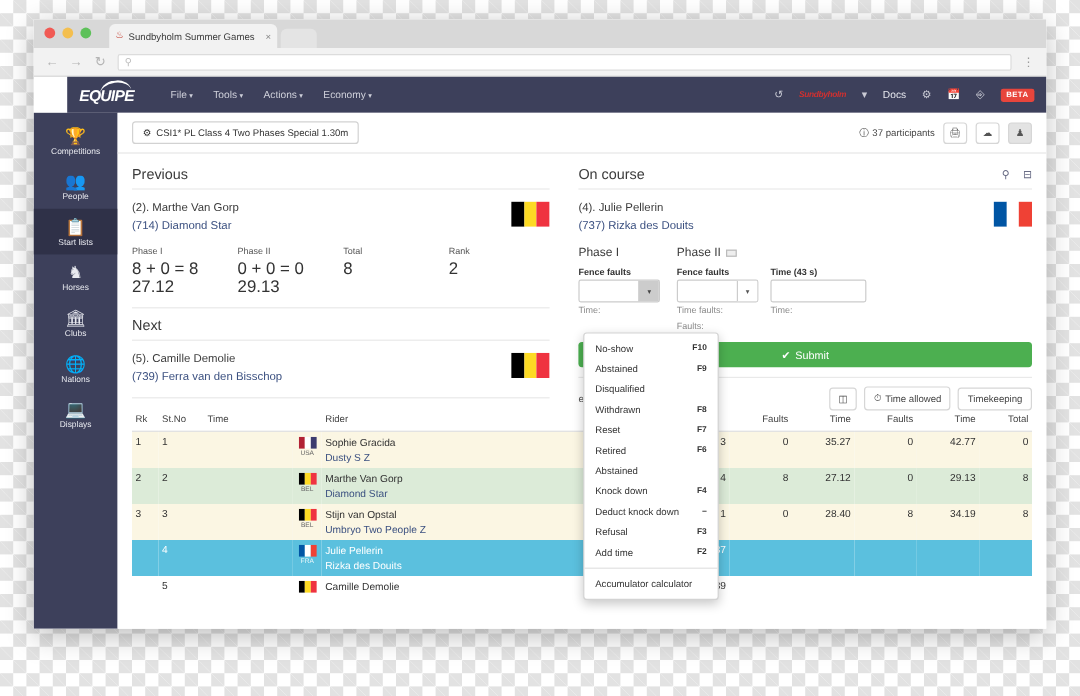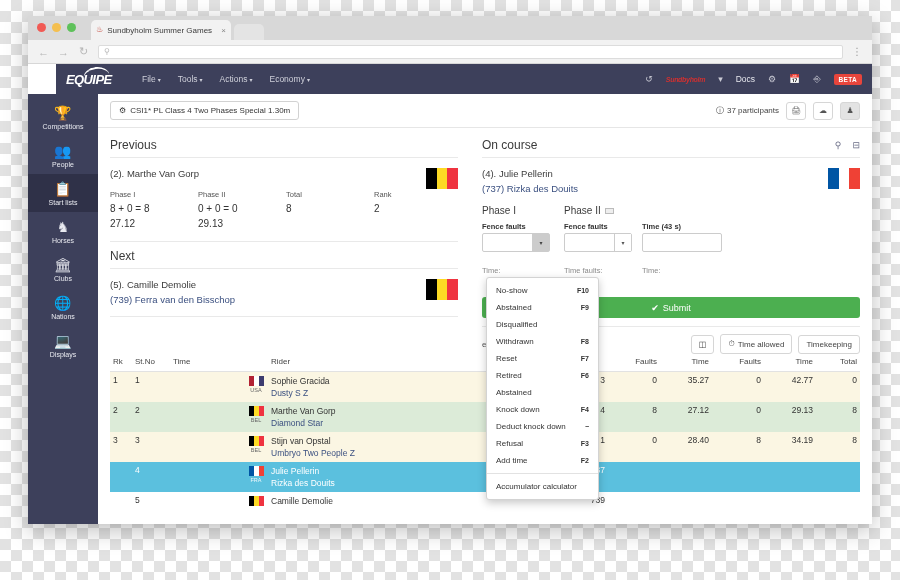--- a/index.html
+++ b/index.html
@@ -145,42 +145,42 @@
   .flag {
     position: absolute; right: 0; top: 10px; width: 32px; height: 21px;
     display: flex; overflow: hidden;
   }
   .flag i { flex: 1; height: 100%; display: block; }
 
   .phasegrid { display: flex; margin-top: 7px; padding-bottom: 10px; }
   .phasecol { width: 88px; }
   .phasecol.rank { width: 60px; }
   .ph-lbl { font-size: 7.5px; color: #555; line-height: 13px; }
-  .ph-val { font-size: 10px; color: #333; line-height: 15px; }
+  .ph-val { font-size: 14px; color: #333; line-height: 15px; }
 
   .divider-row { border-bottom: 1px solid #e9e9e9; }
 
   
   .phase-head { font-size: 10px; color: #3b3b3b; margin-top: 9px; display: flex; align-items: center; gap: 4px; }
   .mini-box { width: 9px; height: 6px; border: 1px solid #bbb; background: #eee; display: inline-block; }
   .fieldrow { display: flex; gap: 10px; margin-top: 5px; }
   .fieldgrp { }
   .f-lbl { font-size: 7.5px; color: #333; font-weight: bold; line-height: 12px; }
   .inp {
     height: 19px; border: 1px solid #ccc; border-radius: 2px; background: #fff;
     display: flex; align-items: stretch;
   }
   .inp.sel { width: 68px; }
   .inp.txt { width: 80px; }
   .inp .caretbox {
     width: 17px; background: #ccc; display: flex; align-items: center;
     justify-content: center; font-size: 6px; color: #444; border-left: 1px solid #ccc;
   }
   .inp .caretbox.light { background: #fff; color: #555; }
-  .sub-lbl { font-size: 7.5px; color: #8b8b8b; line-height: 13px; margin-top: 12px; }
+  .sub-lbl { font-size: 7.5px; color: #8b8b8b; line-height: 13px; margin-top: 0; }
 
   .submitbtn {
     margin-top: 7px; height: 21px; background: #4caf50; border-radius: 3px;
     color: #fff; font-size: 9px; display: flex; align-items: center;
     justify-content: center; gap: 4px; cursor: pointer; width: 100%;
   }
   .statusbar {
     margin-top: 8px; padding-top: 7px; border-top: 1px solid #e9e9e9;
     display: flex; align-items: center; gap: 6px;
   }
@@ -340,20 +340,21 @@
             <span class="iconbtn pressed">♟</span>
           </div>
         </div>
 
         <div class="panes">
 
           <div class="pane pane-left">
             <div class="pane-title">Previous</div>
             <div class="rider-block">
               <div class="rider-name">(2). Marthe Van Gorp</div>
+              <div class="horse-name">(714) Diamond Star</div>
               <div class="flag">
                 <i style="background:#000"></i>
                   <i style="background:#fdda24"></i>
                   <i style="background:#ef3340"></i>
               </div>
             </div>
             <div class="phasegrid divider-row">
               <div class="phasecol">
                 <div class="ph-lbl">Phase I</div>
                 <div class="ph-val">8 + 0 = 8</div>

